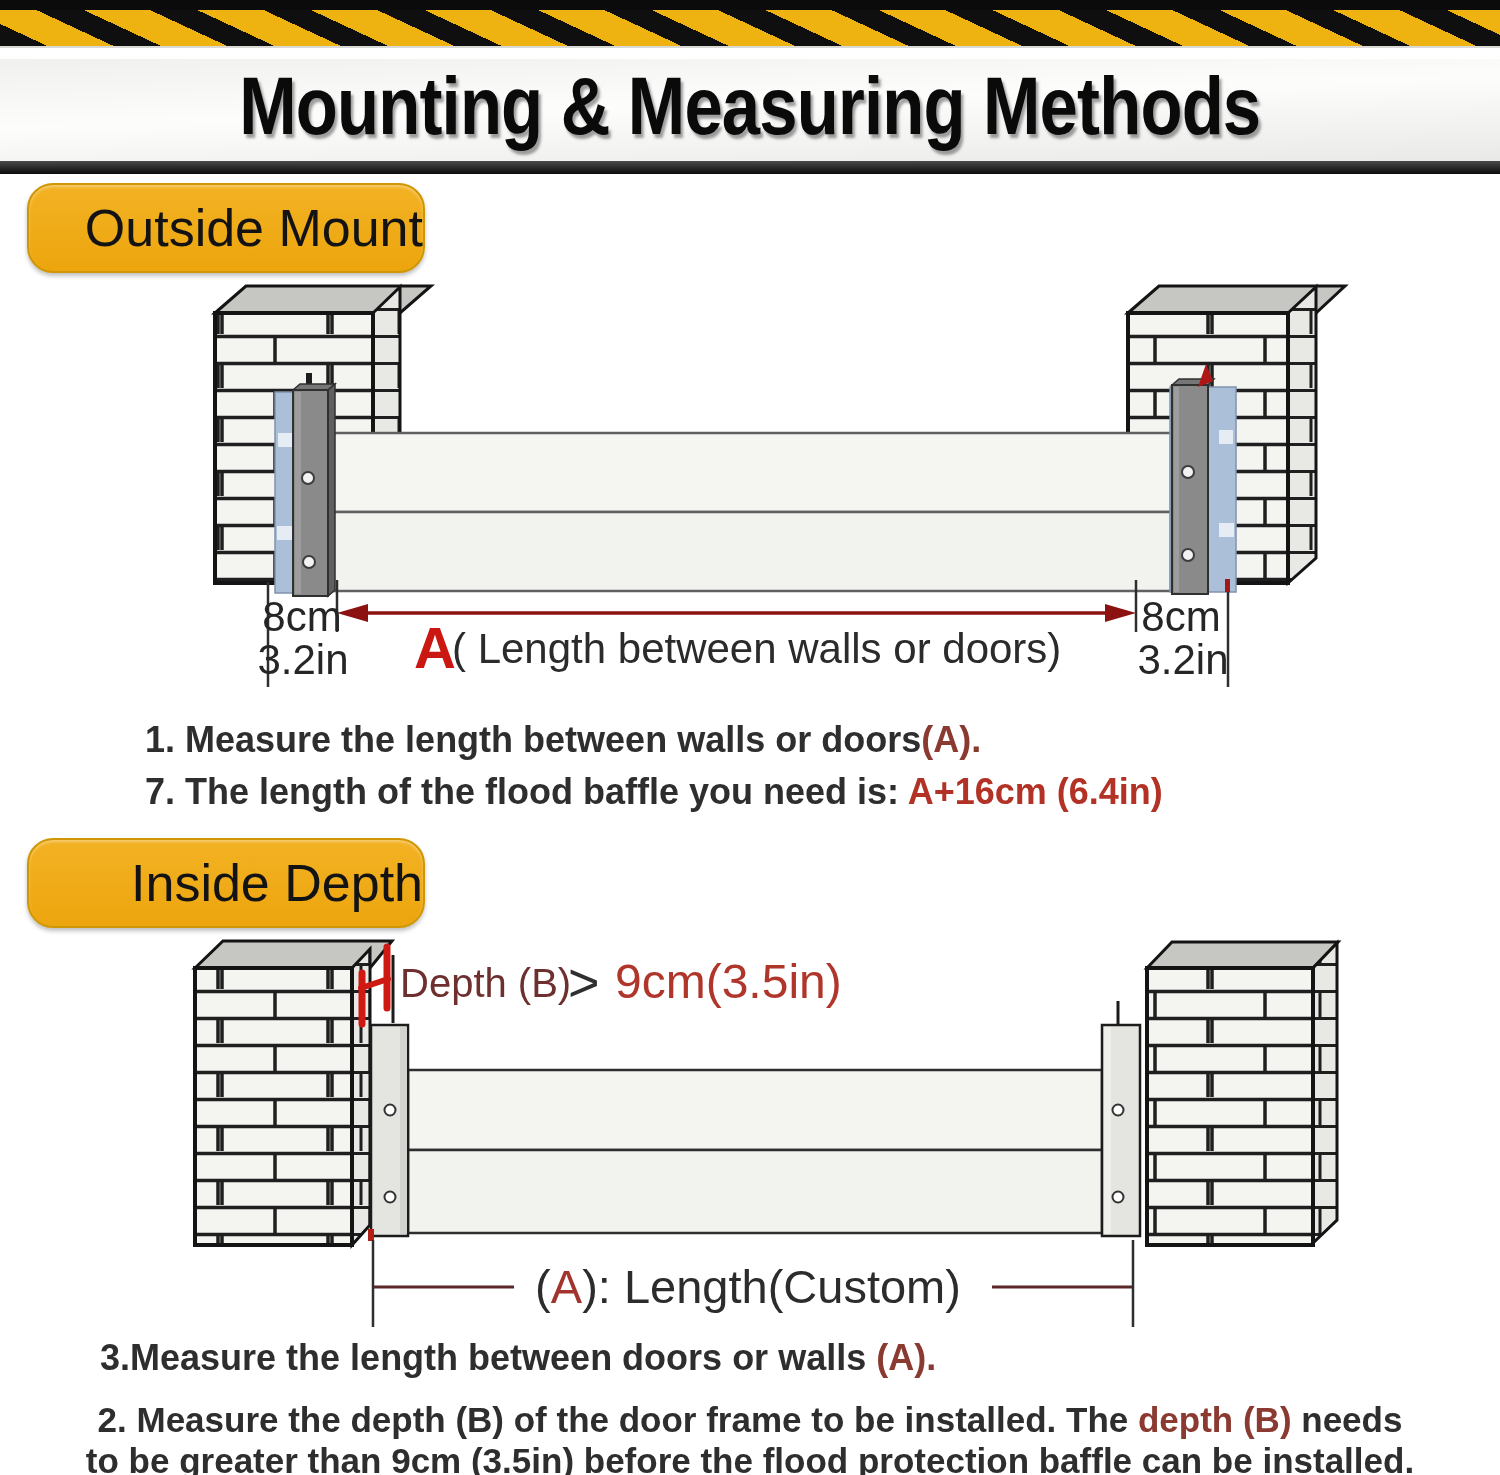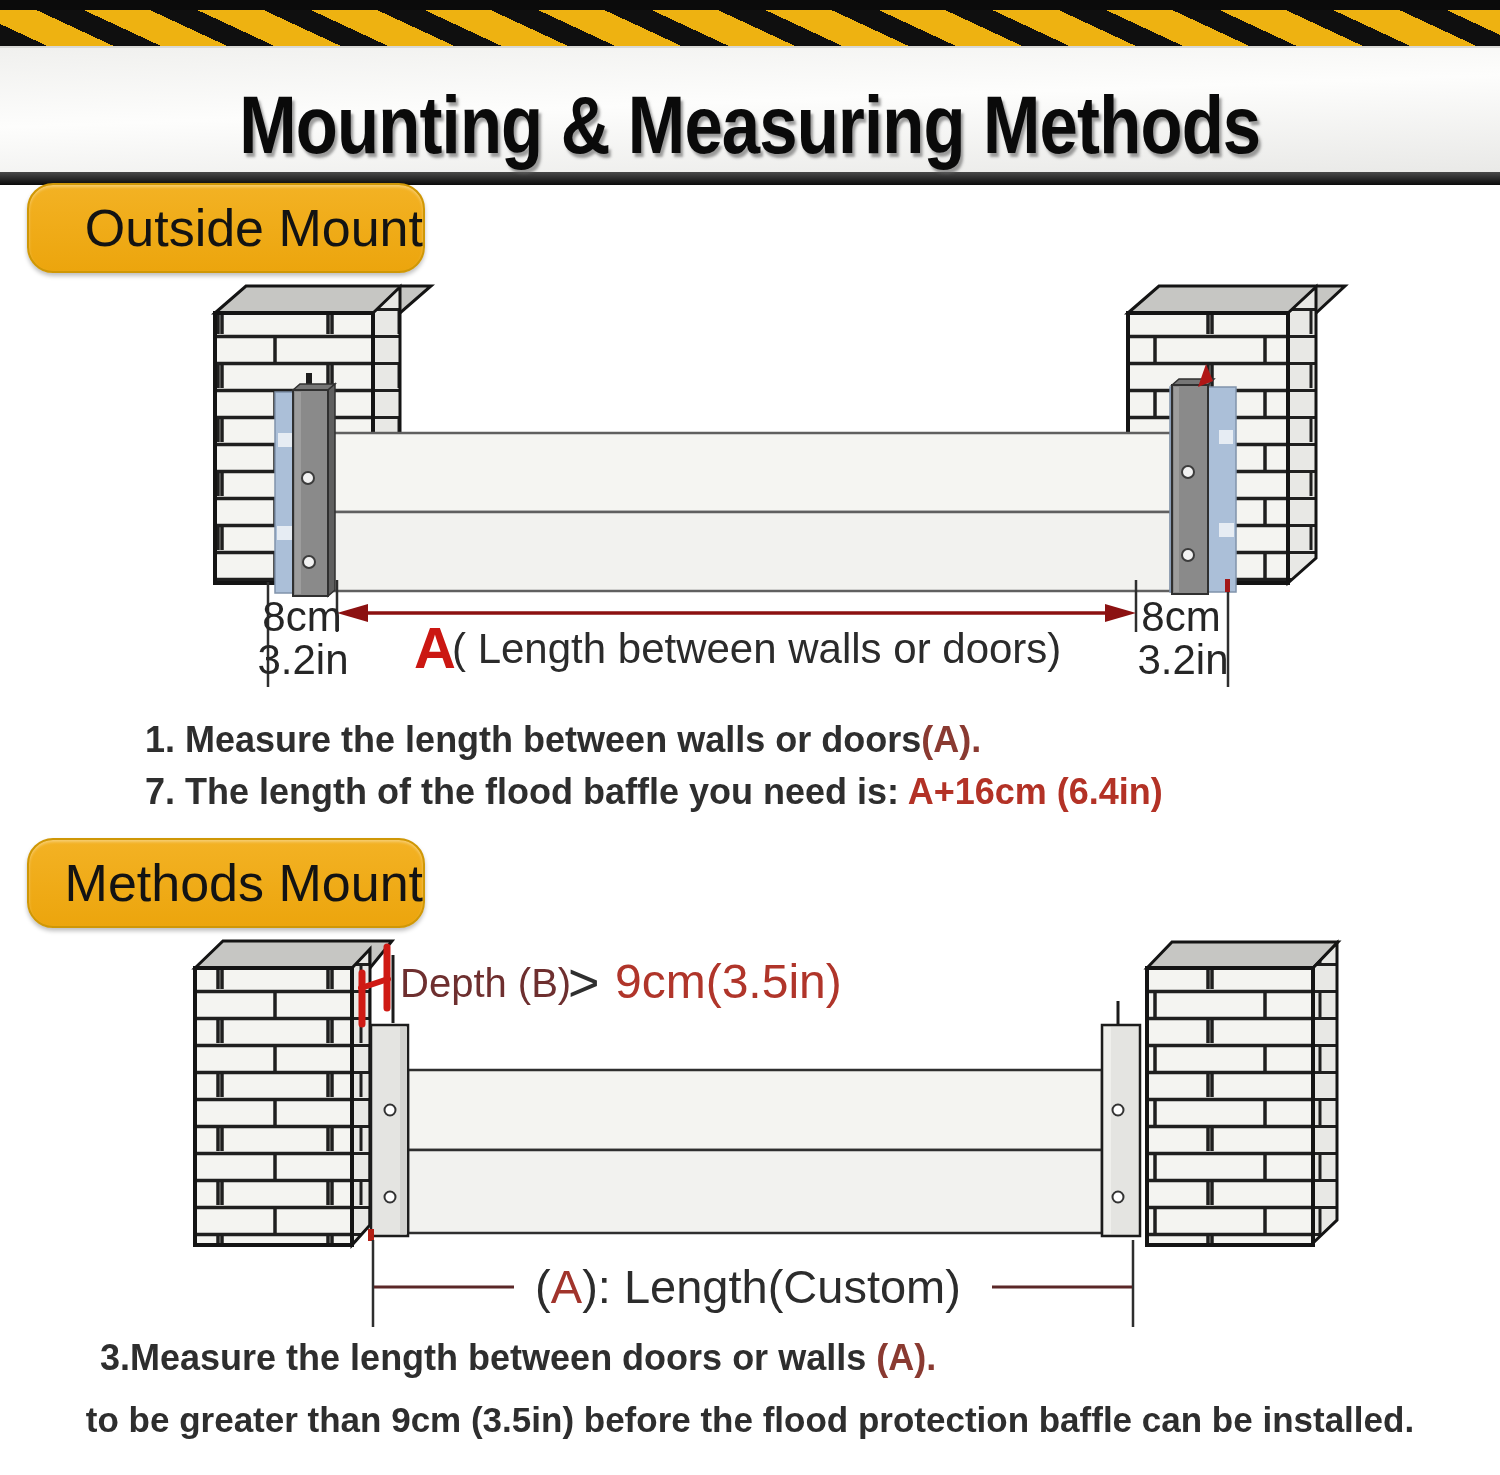--- a/index.html
+++ b/index.html
@@ -5,22 +5,22 @@
   html,body{margin:0;padding:0;background:#fff;}
   .page{position:relative;width:1500px;height:1475px;background:#ffffff;overflow:hidden;
         font-family:"Liberation Sans",sans-serif;}
 
   
   .banner{position:absolute;top:0;left:0;width:1500px;}
   .top-black-bar{height:10px;background:#0b0b0b;}
   .hazard-stripes{height:36px;
      background:repeating-linear-gradient(25deg,#0f0f0f 0 20px,#eeb211 20px 48px);
      border-bottom:2px solid #d9d9d6;}
-  .title-band{height:124px;display:flex;align-items:flex-end;justify-content:center;
-     background:linear-gradient(178deg,#f0f0ee 0%,#fdfdfc 45%,#e9e9e7 100%);}
+  .title-band{height:102px;display:flex;align-items:flex-start;justify-content:center;
+     background:linear-gradient(178deg,#f0f0ee 0%,#fdfdfc 45%,#e9e9e7 100%);margin-top:11px;}
   .title-band h1{margin:0;font-size:82px;font-weight:700;letter-spacing:-1px;color:#0a0a0a;
      transform:scaleX(.84);transform-origin:center;white-space:nowrap;
      text-shadow:3px 4px 3px rgba(95,95,95,.6);}
   .bottom-dark-bar{height:13px;background:linear-gradient(#4a4a4a,#0a0a0a);}
 
   
   .badge{position:absolute;left:27px;width:398px;height:90px;border-radius:26px;
      background:linear-gradient(180deg,#f3b224,#eca50d);
      border:2px solid #cf9706;box-sizing:border-box;
      box-shadow:0 3px 4px rgba(0,0,0,.25), inset 0 2px 3px rgba(255,255,255,.35);
@@ -137,21 +137,21 @@
   <div class="steps steps-outside">
     <div class="step-line">
       <span>1. Measure the length between walls or doors</span><span class="maroon">(A).</span>
     </div>
     <div class="step-line">
       <span>7. The length of the flood baffle you need is: </span><span class="redtxt">A+16cm (6.4in)</span>
     </div>
   </div>
 
   <div class="badge badge-inside">
-    <span>Methods Mount</span>
+    <span>Inside Depth</span>
   </div>
 
   <svg id="svg-inside" class="diagram" viewBox="0 0 1500 400">
     <defs>
       <pattern id="brickF2" width="110" height="54" patternUnits="userSpaceOnUse">
         <rect width="110" height="54" fill="#f4f4f1"></rect>
         <path d="M0 2.5H110 M0 29.5H110 M55 2.5V29.5 M2 29.5V54 M108 29.5V54" stroke="#1f1f1f" stroke-width="3.5" fill="none"></path>
       </pattern>
       <pattern id="brickS2" width="38" height="54" patternUnits="userSpaceOnUse">
         <rect width="38" height="54" fill="#e8e8e5"></rect>
@@ -210,17 +210,20 @@
       <path d="M992 352 H1132" stroke="#5b2727" stroke-width="3" fill="none"></path>
       <text x="748" y="368" text-anchor="middle" font-size="47" fill="#2c2c2c"><tspan>(</tspan><tspan fill="#a1342c">A</tspan><tspan>): Length(Custom)</tspan></text>
     </g>
   </svg>
 
   <div class="steps steps-inside">
     <div class="step-line step-inside-1">
       <span>3.Measure the length between doors or walls </span><span class="maroon">(A).</span>
     </div>
     <div class="step2-block">
+      <div class="step-line">
+        <span>2. Measure the depth (B) of the door frame to be installed. The </span><span class="maroon">depth (B)</span><span> needs</span>
+      </div>
       <div class="step-line">to be greater than 9cm (3.5in) before the flood protection baffle can be installed.</div>
     </div>
   </div>
 
 </div>
 
 </body></html>

